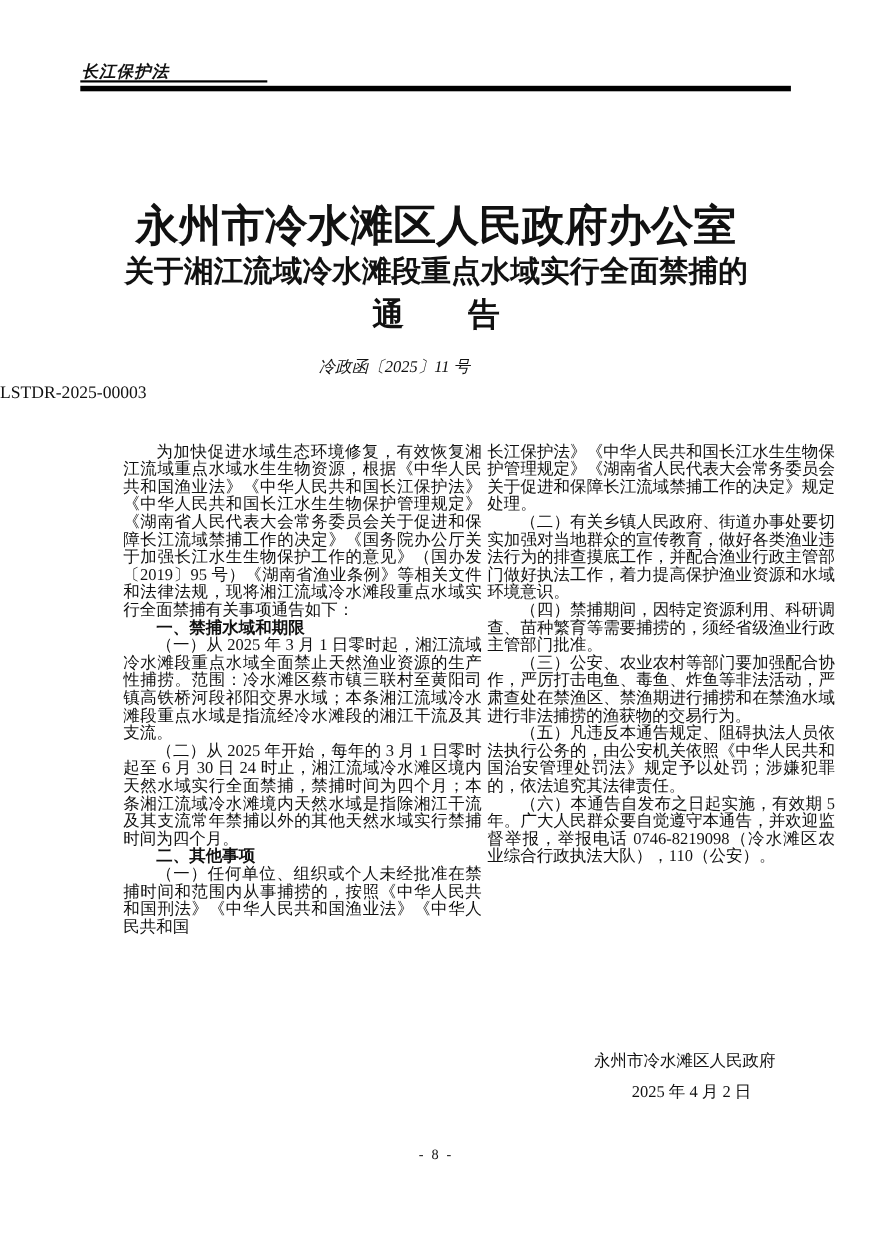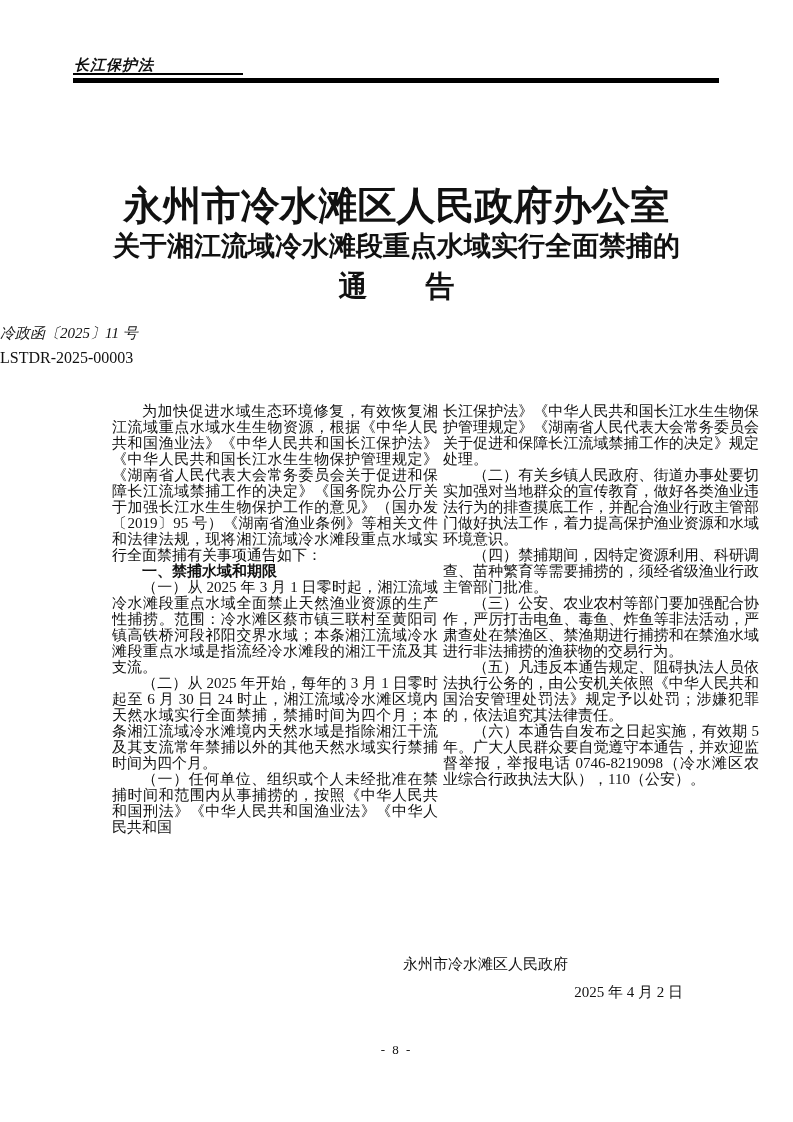--- a/index.html
+++ b/index.html
@@ -51,21 +51,21 @@
   }
   .title-l1 { font-size: 39px; line-height: 40px; }
   .title-l2 { font-size: 27px; line-height: 40px; }
   .title-l3 { font-size: 29px; line-height: 40px; }
 
   
   .doc-ref {
     position: absolute;
     left: 0; top: 324px;
     width: 717px;
-    text-align: left;
+    text-align: center;
     font-size: 15px;
     font-style: italic;
   }
   .doc-code {
     position: absolute;
     left: 0; top: 349px;
     width: 793px;
     text-align: left;
     font-size: 16px;
   }
@@ -91,20 +91,21 @@
     font-family: Liberation Serif, serif;
   }
 
   
   .sig-name {
     position: absolute;
     left: 403px; top: 955px;
     width: 316px;
     box-sizing: border-box;
     padding-right: 14px;
+    text-align: right;
     font-size: 15px;
     font-family: Liberation Mono, monospace;
   }
   .sig-date {
     position: absolute;
     left: 403px; top: 983px;
     width: 316px;
     box-sizing: border-box;
     padding-right: 36px;
     text-align: right;
@@ -137,20 +138,21 @@
   </div>
 
   <div class="doc-ref">冷政函〔2025〕11 号</div>
   <div class="doc-code">LSTDR-2025-00003</div>
 
   <div class="col col-left">
     <p class="para">为加快促进水域生态环境修复，有效恢复湘江流域重点水域水生生物资源，根据《中华人民共和国渔业法》《中华人民共和国长江保护法》《中华人民共和国长江水生生物保护管理规定》《湖南省人民代表大会常务委员会关于促进和保障长江流域禁捕工作的决定》《国务院办公厅关于加强长江水生生物保护工作的意见》（国办发〔2019〕95 号）《湖南省渔业条例》等相关文件和法律法规，现将湘江流域冷水滩段重点水域实行全面禁捕有关事项通告如下：</p>
     <p class="heading">一、禁捕水域和期限</p>
     <p class="para">（一）从 2025 年 3 月 1 日零时起，湘江流域冷水滩段重点水域全面禁止天然渔业资源的生产性捕捞。范围：冷水滩区蔡市镇三联村至黄阳司镇高铁桥河段祁阳交界水域；本条湘江流域冷水滩段重点水域是指流经冷水滩段的湘江干流及其支流。</p>
     <p class="para">（二）从 2025 年开始，每年的 3 月 1 日零时起至 6 月 30 日 24 时止，湘江流域冷水滩区境内天然水域实行全面禁捕，禁捕时间为四个月；本条湘江流域冷水滩境内天然水域是指除湘江干流及其支流常年禁捕以外的其他天然水域实行禁捕时间为四个月。</p>
+    <p class="heading">二、其他事项</p>
     <p class="para">（一）任何单位、组织或个人未经批准在禁捕时间和范围内从事捕捞的，按照《中华人民共和国刑法》《中华人民共和国渔业法》《中华人民共和国</p>
   </div>
 
   <div class="col col-right">
     <p class="cont">长江保护法》《中华人民共和国长江水生生物保护管理规定》《湖南省人民代表大会常务委员会关于促进和保障长江流域禁捕工作的决定》规定处理。</p>
     <p class="para">（二）有关乡镇人民政府、街道办事处要切实加强对当地群众的宣传教育，做好各类渔业违法行为的排查摸底工作，并配合渔业行政主管部门做好执法工作，着力提高保护渔业资源和水域环境意识。</p>
     <p class="para">（四）禁捕期间，因特定资源利用、科研调查、苗种繁育等需要捕捞的，须经省级渔业行政主管部门批准。</p>
     <p class="para">（三）公安、农业农村等部门要加强配合协作，严厉打击电鱼、毒鱼、炸鱼等非法活动，严肃查处在禁渔区、禁渔期进行捕捞和在禁渔水域进行非法捕捞的渔获物的交易行为。</p>
     <p class="para">（五）凡违反本通告规定、阻碍执法人员依法执行公务的，由公安机关依照《中华人民共和国治安管理处罚法》规定予以处罚；涉嫌犯罪的，依法追究其法律责任。</p>
     <p class="para">（六）本通告自发布之日起实施，有效期 5 年。广大人民群众要自觉遵守本通告，并欢迎监督举报，举报电话 0746-8219098（冷水滩区农业综合行政执法大队），110（公安）。</p>

